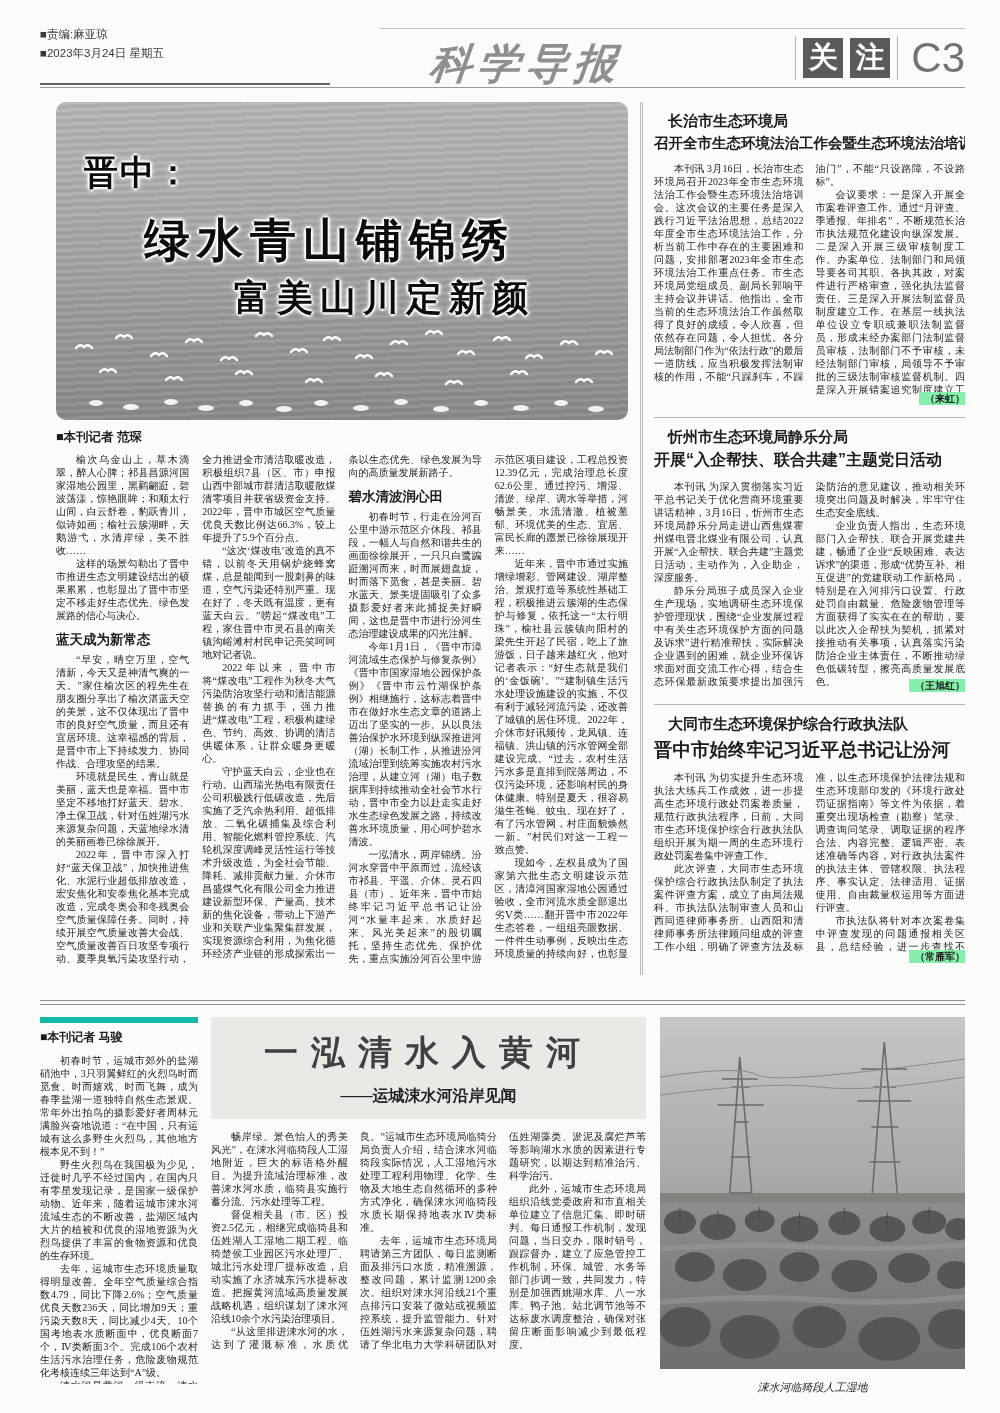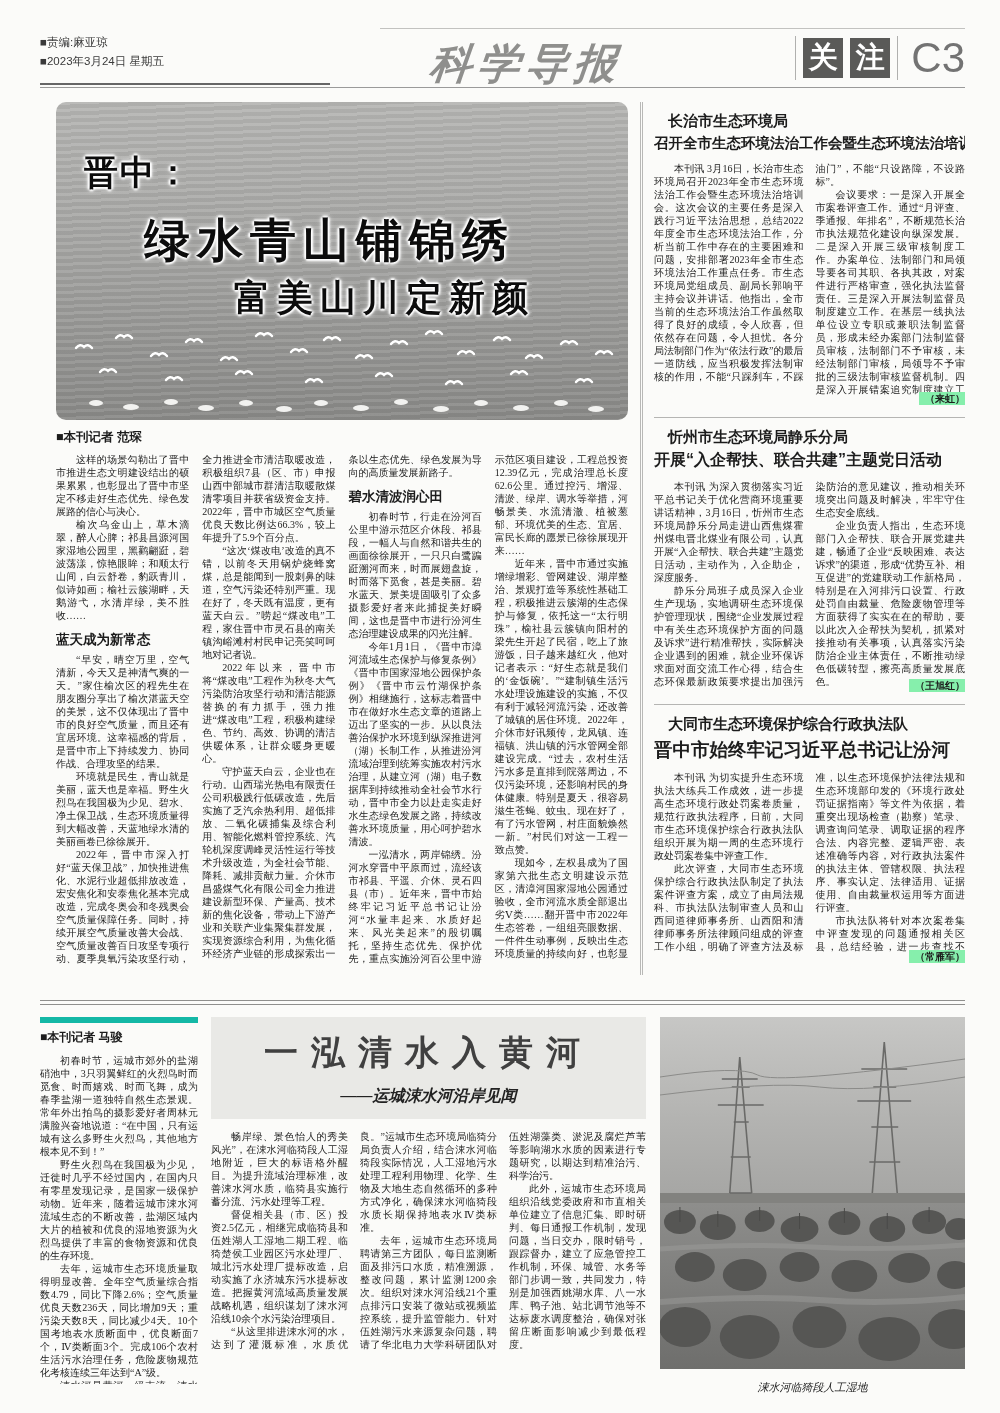--- a/index.html
+++ b/index.html
@@ -5,21 +5,21 @@
   * { margin:0; padding:0; box-sizing:border-box; }
   html,body { background:#e8e8e6; }
   .page {
     position:relative; width:1000px; height:1413px; margin:0 auto;
     background:#fbfbf9; color:#1c1c1c; overflow:hidden;
     font-family:"Liberation Serif","DejaVu Serif",serif;
   }
   
   .header { position:absolute; top:28px; left:40px; right:35px; height:60px; border-bottom:1px solid #9a9a9a; }
   .hdr-topline { position:absolute; top:0; left:340px; right:0; height:1px; background:#c2c2c0; }
-  .hdr-left { position:absolute; left:0; bottom:2px; border-bottom:2px solid #666; padding-bottom:11px; width:290px;
+  .hdr-left { position:absolute; left:0; bottom:2px; border-bottom:2px solid #666; padding-bottom:19px; width:290px;
     font-family:"Liberation Sans","DejaVu Sans",sans-serif; font-size:11.5px; color:#3a3a3a; line-height:1.7; }
   .masthead { position:absolute; left:390px; top:8px; font-style:italic; font-weight:bold;
     font-size:42px; color:#8f8f8d; letter-spacing:6px; transform:skewX(-6deg); }
   .page-tag { position:absolute; right:0; top:6px; display:flex; align-items:center; gap:7px; }
   .vline { width:1px; height:44px; background:#b0b0ae; }
   .tag-box { width:40px; height:40px; background:#5a5a58; color:#fff; display:flex; align-items:center; justify-content:center;
     font-family:"Liberation Sans","DejaVu Sans",sans-serif; font-weight:bold; font-size:29px; }
   .page-no { font-family:"Liberation Sans","DejaVu Sans",sans-serif; font-size:42px; color:#737373; margin-left:6px; }
   
   .content { position:absolute; top:102px; left:40px; width:925px; display:flex; gap:12px; }
@@ -61,21 +61,21 @@
   .bottom-flex { display:flex; gap:14px; }
   .b-left { width:606px; display:flex; gap:13px; }
   .b-col1 { width:158px; }
   .b-byline { border-top:6px solid #14b8a6; padding-top:6px; margin-bottom:8px;
     font-family:"Liberation Sans","DejaVu Sans",sans-serif; font-weight:bold; font-size:12px; }
   .b-col1-text { height:330px; overflow:hidden; font-size:10px; line-height:13px; text-align:justify; }
   .b-col1-text p { margin:0; }
   .b-rest { width:435px; }
   .b-head { background:#e9e9e6; height:102px; text-align:center; padding-top:13px; }
   .b-head-title { font-weight:900; font-size:34px; letter-spacing:13px; color:#404040; }
-  .b-head-sub { margin-top:10px; font-size:16px; font-weight:bold; color:#222;font-style:italic; }
+  .b-head-sub { margin-top:10px; font-size:16px; font-weight:bold; color:#222; }
   .b-body { margin-top:11px; height:248px; column-count:3; column-gap:12px; overflow:hidden;
     font-size:10px; line-height:13px; text-align:justify; }
   .b-photo-wrap { width:306px; }
   .b-photo { width:100%; height:352px; background:#a9a9a7; }
   .b-caption { text-align:center; font-size:11px; margin-top:7px; color:#222; }
 </style>
 </head>
 <body>
 
 <div class="page">
@@ -146,25 +146,25 @@
             <ellipse cx="385" cy="84" rx="8" ry="3"></ellipse>
               <ellipse cx="425" cy="78" rx="7" ry="3"></ellipse>
               <ellipse cx="465" cy="83" rx="8" ry="3"></ellipse>
             <ellipse cx="505" cy="78" rx="7" ry="3"></ellipse>
               <ellipse cx="540" cy="84" rx="8" ry="3"></ellipse>
           </g>
         </svg>
       </div>
       <div class="main-byline">■本刊记者 范琛</div>
       <div class="main-body">
+          <p class="p">榆次乌金山上，草木滴翠，醉人心脾；祁县昌源河国家湿地公园里，黑鹳翩跹，碧波荡漾，惊艳眼眸；和顺太行山间，白云舒卷，豹跃青川，似诗如画；榆社云簇湖畔，天鹅游弋，水清岸绿，美不胜收……</p>
           <p class="p">这样的场景勾勒出了晋中市推进生态文明建设结出的硕果累累，也彰显出了晋中市坚定不移走好生态优先、绿色发展路的信心与决心。</p>
-          <p class="p">榆次乌金山上，草木滴翠，醉人心脾；祁县昌源河国家湿地公园里，黑鹳翩跹，碧波荡漾，惊艳眼眸；和顺太行山间，白云舒卷，豹跃青川，似诗如画；榆社云簇湖畔，天鹅游弋，水清岸绿，美不胜收……</p>
           <h4 class="h">蓝天成为新常态</h4>
           <p class="p">“早安，晴空万里，空气清新，今天又是神清气爽的一天。”家住榆次区的程先生在朋友圈分享出了榆次湛蓝天空的美景，这不仅体现出了晋中市的良好空气质量，而且还有宜居环境。这幸福感的背后，是晋中市上下持续发力、协同作战、合理攻坚的结果。</p>
-          <p class="p">环境就是民生，青山就是美丽，蓝天也是幸福。野生火烈鸟在我国极为少见、碧水、净土保卫战，生态环境质量得到大幅改善，天蓝地绿水清的美丽画卷已徐徐展开。</p>
+          <p class="p">环境就是民生，青山就是美丽，蓝天也是幸福。晋中市坚定不移地打好蓝天、碧水、净土保卫战，针对伍姓湖污水来源复杂问题，天蓝地绿水清的美丽画卷已徐徐展开。</p>
           <p class="p">2022年，晋中市深入打好“蓝天保卫战”，加快推进焦化、水泥行业超低排放改造，宏安焦化和安泰焦化基本完成改造，完成冬奥会和冬残奥会空气质量保障任务。同时，持续开展空气质量改善大会战、空气质量改善百日攻坚专项行动、夏季臭氧污染攻坚行动，全力推进全市清洁取暖改造，积极组织7县（区、市）申报山西中部城市群清洁取暖散煤清零项目并获省级资金支持。2022年，晋中市城区空气质量优良天数比例达66.3%，较上年提升了5.9个百分点。</p>
           <p class="p">“这次‘煤改电’改造的真不错，以前冬天用锅炉烧蜂窝煤，总是能闻到一股刺鼻的味道，空气污染还特别严重。现在好了，冬天既有温度，更有蓝天白云。”唠起“煤改电”工程，家住晋中市灵石县的南关镇沟峪滩村村民申记亮笑呵呵地对记者说。</p>
           <p class="p">2022年以来，晋中市将“煤改电”工程作为秋冬大气污染防治攻坚行动和清洁能源替换的有力抓手，强力推进“煤改电”工程，积极构建绿色、节约、高效、协调的清洁供暖体系，让群众暖身更暖心。</p>
           <p class="p">守护蓝天白云，企业也在行动。山西瑞光热电有限责任公司积极践行低碳改造，先后实施了乏汽余热利用、超低排放、二氧化碳捕集及综合利用、智能化燃料管控系统、汽轮机深度调峰灵活性运行等技术升级改造，为全社会节能、降耗、减排贡献力量。介休市昌盛煤气化有限公司全力推进建设新型环保、产量高、技术新的焦化设备，带动上下游产业和关联产业集聚集群发展，实现资源综合利用，为焦化循环经济产业链的形成探索出一条以生态优先、绿色发展为导向的高质量发展新路子。</p>
           <h4 class="h">碧水清波润心田</h4>
           <p class="p">初春时节，行走在汾河百公里中游示范区介休段、祁县段，一幅人与自然和谐共生的画面徐徐展开，一只只白鹭蹁跹溯河而来，时而展翅盘旋，时而落下觅食，甚是美丽。碧水蓝天、景美堤固吸引了众多摄影爱好者来此捕捉美好瞬间，这也是晋中市进行汾河生态治理建设成果的闪光注解。</p>
           <p class="p">今年1月1日，《晋中市漳河流域生态保护与修复条例》《晋中市国家湿地公园保护条例》《晋中市云竹湖保护条例》相继施行，这标志着晋中市在做好水生态文章的道路上迈出了坚实的一步。从以良法善治保护水环境到纵深推进河（湖）长制工作，从推进汾河流域治理到统筹实施农村污水治理，从建立河（湖）电子数据库到持续推动全社会节水行动，晋中市全力以赴走实走好水生态绿色发展之路，持续改善水环境质量，用心呵护碧水清波。</p>
           <p class="p">一泓清水，两岸锦绣。汾河水穿晋中平原而过，流经该市祁县、平遥、介休、灵石四县（市）。近年来，晋中市始终牢记习近平总书记让汾河“水量丰起来、水质好起来、风光美起来”的殷切嘱托，坚持生态优先、保护优先，重点实施汾河百公里中游示范区项目建设，工程总投资12.39亿元，完成治理总长度62.6公里。通过控污、增湿、清淤、绿岸、调水等举措，河畅景美、水流清澈、植被葱郁、环境优美的生态、宜居、富民长廊的愿景已徐徐展现开来……</p>
           <p class="p">近年来，晋中市通过实施增绿增彩、管网建设、湖岸整治、景观打造等系统性基础工程，积极推进云簇湖的生态保护与修复，依托这一“太行明珠”，榆社县云簇镇向阳村的梁先生开起了民宿，吃上了旅游饭，日子越来越红火，他对记者表示：“好生态就是我们的‘金饭碗’。”“建制镇生活污水处理设施建设的实施，不仅有利于减轻河流污染，还改善了城镇的居住环境。2022年，介休市好讯频传，龙凤镇、连福镇、洪山镇的污水管网全部建设完成。“过去，农村生活污水多是直排到院落周边，不仅污染环境，还影响村民的身体健康。特别是夏天，很容易滋生苍蝇、蚊虫。现在好了，有了污水管网，村庄面貌焕然一新。”村民们对这一工程一致点赞。</p>
           <p class="p">现如今，左权县成为了国家第六批生态文明建设示范区，清漳河国家湿地公园通过验收，全市河流水质全部退出劣Ⅴ类……翻开晋中市2022年生态答卷，一组组亮眼数据、一件件生动事例，反映出生态环境质量的持续向好，也彰显出晋中儿女牢记领袖嘱托，坚定不移走好生态优先、绿色发展之路的信心与决心。</p>

